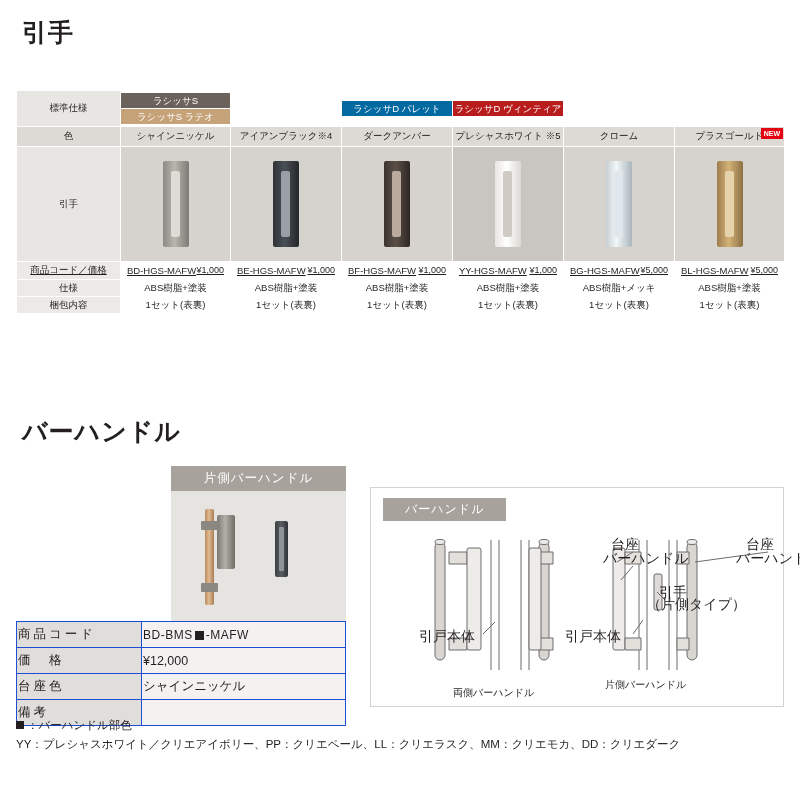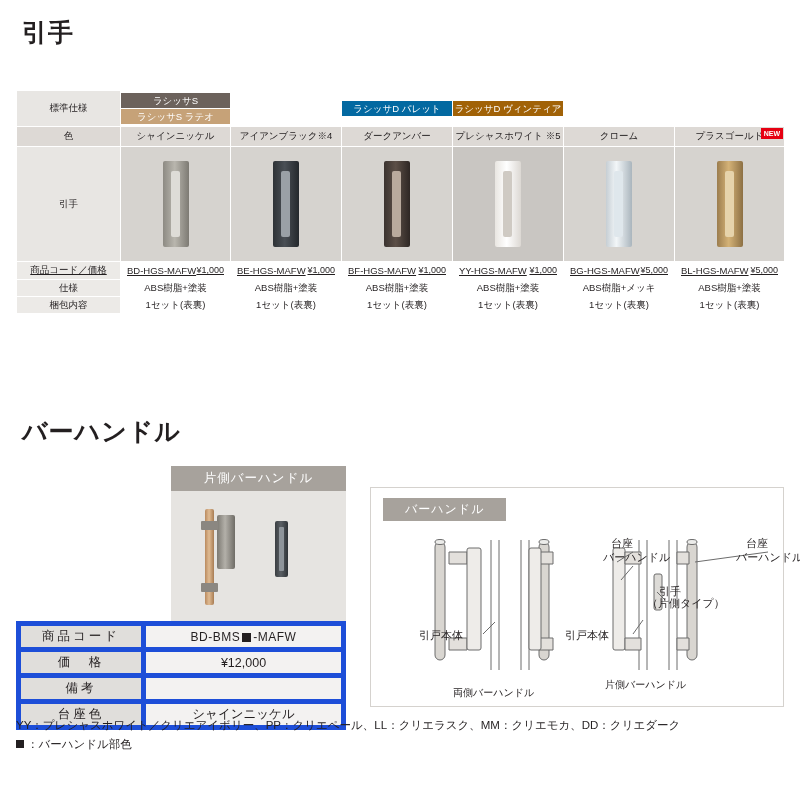--- a/index.html
+++ b/index.html
@@ -52,21 +52,21 @@
     line-height: 13px;
     padding: 1px 0;
     margin: 1px 0;
     color: #ffffff;
     text-align: center;
     white-space: nowrap;
   }
   .chip-dark { background: #6c625c; }
   .chip-tan  { background: #c6a278; }
   .chip-mint { background: #0369a1; }
-  .chip-blue { background: #a16207; }
+  .chip-blue { background: #b91c1c; }
 
   .color-row td { height: 20px; font-size: 10px; background: #ddd9d5; }
 
   .handle-row td { height: 115px; }
   .swatch-cell { background: #d6d3cf; position: relative; }
   .swatch-cell.white { background: #c9c6c2; }
 
   .handle-art {
     position: relative;
     width: 26px; height: 86px;
@@ -148,24 +148,24 @@
   .bar-slot-in {
     position:absolute; left:108px; top:36px; width:5px; height:44px;
     background:#8e949a; border-radius:1px;
   }
 
   #bh-table {
     width: 330px; border-collapse: collapse; table-layout: fixed;
     margin-top: 0;
   }
   #bh-table td {
-    border: 5px solid #1d4ed8;
+    border: 1px solid #1d4ed8;
     height: 26px;
     font-size: 12.5px;
-    text-align: center;
+    text-align: left;
     vertical-align: middle;
   }
   #bh-table td.lbl { background: #e0dedb; width: 125px; letter-spacing: 3px; }
   #bh-table td.val { background: #f3f2f1; }
   #bh-table td.val.code { font-weight: normal; font-size: 12px; letter-spacing: .5px; }
   .blk { display:inline-block; width:9px; height:9px; background:#231f20; margin:0 2px; vertical-align: middle;}
 
   
   #bh-right {
     position: absolute; left: 370px; top: 487px;
@@ -174,21 +174,21 @@
     background: #ffffff;
   }
   .diagram-header {
     position: absolute; left: 12px; top: 10px;
     background: #a7a29c; color: #ffffff;
     font-size: 12px; padding: 3px 22px;
     letter-spacing: 1px;
   }
   .dg-label {
     position: absolute;
-    font-size: 11px;
+    font-size: 14px;
     color: #231f20;
     white-space: nowrap;
   }
   .dg-bottom {
     position: absolute;
     font-size: 10px;
     color: #231f20;
     white-space: nowrap;
   }
 
@@ -368,26 +368,26 @@
           <td class="lbl">商品コード</td>
           <td class="val code">
             <span>BD-BMS</span><span class="blk"></span><span>-MAFW</span>
           </td>
         </tr>
         <tr>
           <td class="lbl">価　格</td>
           <td class="val">¥12,000</td>
         </tr>
         <tr>
+          <td class="lbl">台座色</td>
+          <td class="val">シャインニッケル</td>
+        </tr>
+        <tr>
           <td class="lbl">備考</td>
           <td class="val"></td>
-        </tr>
-        <tr>
-          <td class="lbl">台座色</td>
-          <td class="val">シャインニッケル</td>
         </tr>
       </tbody>
     </table>
   </div>
 
   <div id="bh-right">
     <div class="diagram-header">バーハンドル</div>
 
     <svg width="412" height="218" viewBox="0 0 412 218" style="position:absolute;left:0;top:0;">
       <g stroke="#6c6c6c" fill="none" stroke-width="1">
@@ -441,19 +441,19 @@
     <div class="dg-label" style="left:288px; top:96px;">引手</div>
     <div class="dg-label" style="left:276px; top:108px;">（片側タイプ）</div>
     <div class="dg-label" style="left:48px; top:140px;">引戸本体</div>
     <div class="dg-label" style="left:194px; top:140px;">引戸本体</div>
 
     <div class="dg-bottom" style="left:82px; top:190px;margin-top:8px;">両側バーハンドル</div>
     <div class="dg-bottom" style="left:234px; top:190px;">片側バーハンドル</div>
   </div>
 
   <div id="notes">
-    <div>YY：プレシャスホワイト／クリエアイボリー、PP：クリエペール、LL：クリエラスク、MM：クリエモカ、DD：クリエダーク</div>
     <div>
       <span class="sq"></span><span>：バーハンドル部色</span>
     </div>
+    <div>YY：プレシャスホワイト／クリエアイボリー、PP：クリエペール、LL：クリエラスク、MM：クリエモカ、DD：クリエダーク</div>
   </div>
 
 </div>
 
 </body></html>

